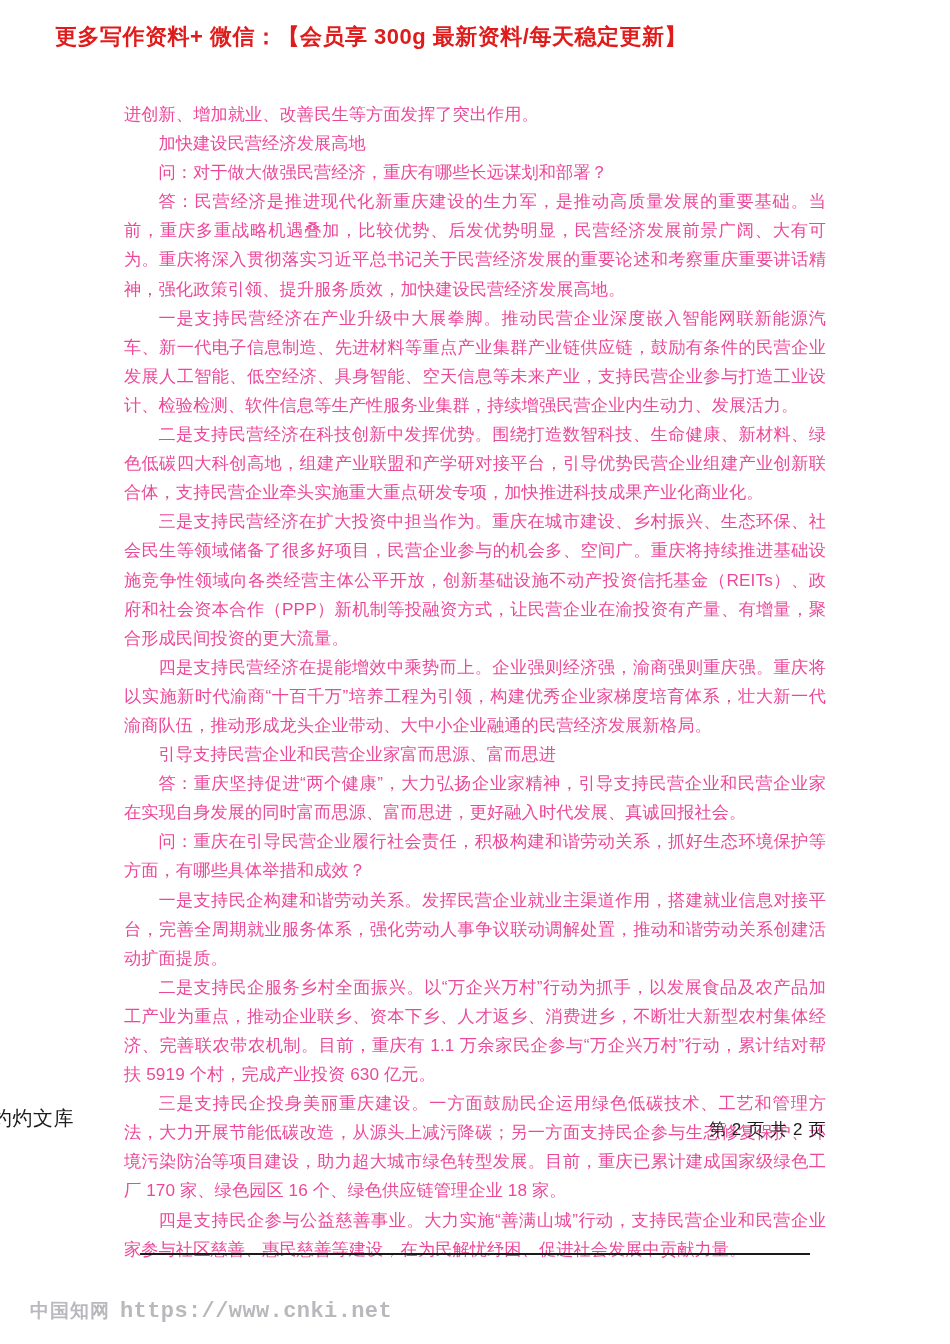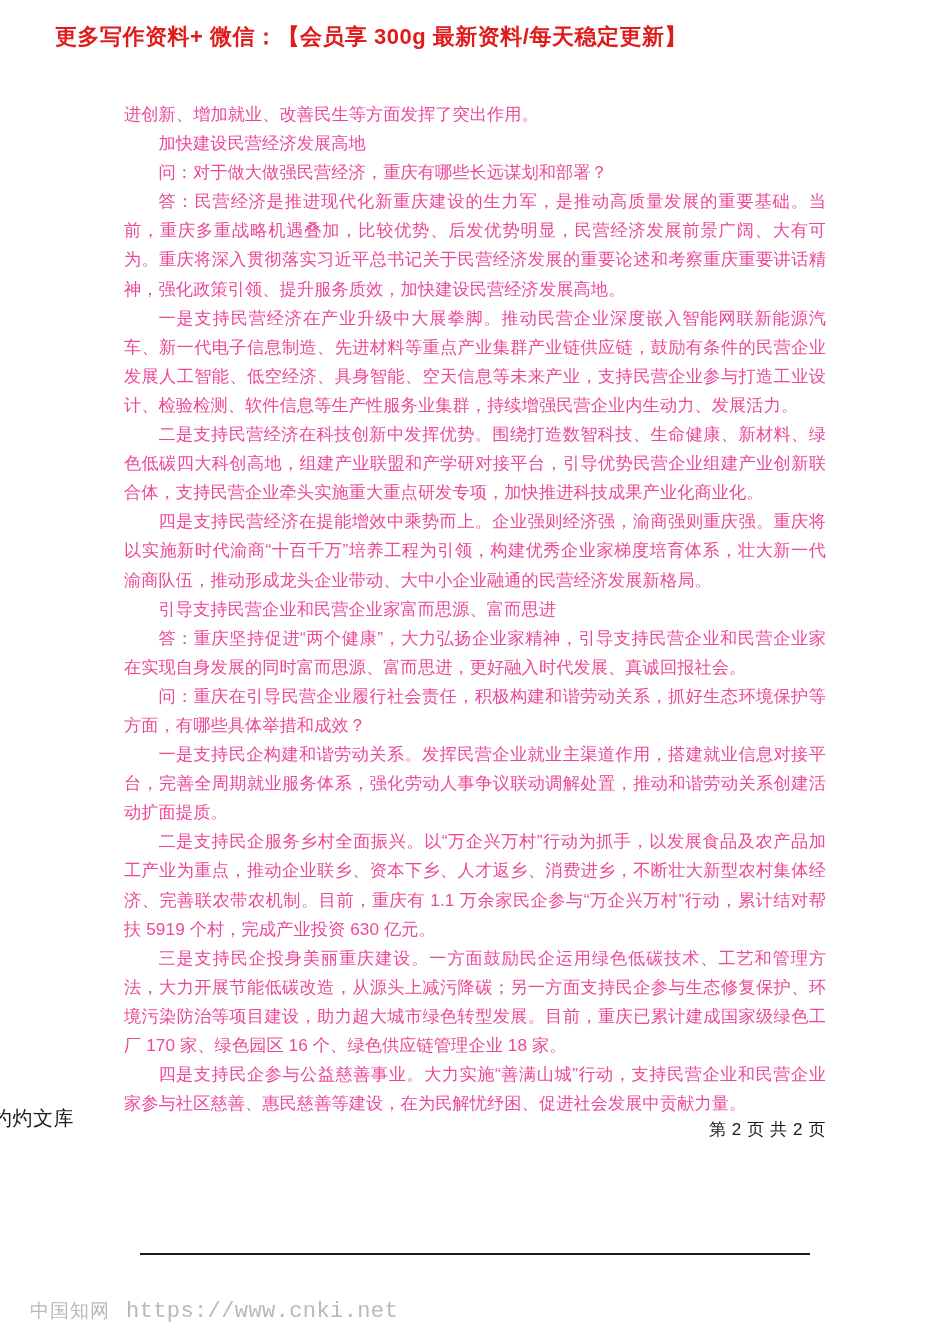--- a/index.html
+++ b/index.html
@@ -97,22 +97,23 @@
     background: #1b1b1b;
   }
 
   
   .cnki-line {
     position: absolute;
     left: 30px;
     top: 1290px;
     display: flex;
     align-items: center;
-    gap: 16px;
+    gap: 10px;
     color: #b9b9bd;
+    font-weight: bold;
   }
   .cnki-name {
     font-size: 19px;
     letter-spacing: 1px;
     color: #b9b9bd;
   }
   .cnki-url {
     font-family: "Liberation Mono", "DejaVu Sans Mono", monospace;
     font-size: 22px;
     letter-spacing: 0.4px;
@@ -128,20 +129,21 @@
     <div class="promo-text" style="color: rgb(224, 27, 27);">更多写作资料+ 微信：【会员享 300g 最新资料/每天稳定更新】</div>
   </div>
 
   <div class="doc-body">
       <p class="para noindent">进创新、增加就业、改善民生等方面发挥了突出作用。</p>
       <p class="para indent">加快建设民营经济发展高地</p>
       <p class="para indent">问：对于做大做强民营经济，重庆有哪些长远谋划和部署？</p>
       <p class="para indent">答：民营经济是推进现代化新重庆建设的生力军，是推动高质量发展的重要基础。当前，重庆多重战略机遇叠加，比较优势、后发优势明显，民营经济发展前景广阔、大有可为。重庆将深入贯彻落实习近平总书记关于民营经济发展的重要论述和考察重庆重要讲话精神，强化政策引领、提升服务质效，加快建设民营经济发展高地。</p>
       <p class="para indent">一是支持民营经济在产业升级中大展拳脚。推动民营企业深度嵌入智能网联新能源汽车、新一代电子信息制造、先进材料等重点产业集群产业链供应链，鼓励有条件的民营企业发展人工智能、低空经济、具身智能、空天信息等未来产业，支持民营企业参与打造工业设计、检验检测、软件信息等生产性服务业集群，持续增强民营企业内生动力、发展活力。</p>
       <p class="para indent">二是支持民营经济在科技创新中发挥优势。围绕打造数智科技、生命健康、新材料、绿色低碳四大科创高地，组建产业联盟和产学研对接平台，引导优势民营企业组建产业创新联合体，支持民营企业牵头实施重大重点研发专项，加快推进科技成果产业化商业化。</p>
+      <p class="para indent">三是支持民营经济在扩大投资中担当作为。重庆在城市建设、乡村振兴、生态环保、社会民生等领域储备了很多好项目，民营企业参与的机会多、空间广。重庆将持续推进基础设施竞争性领域向各类经营主体公平开放，创新基础设施不动产投资信托基金（REITs）、政府和社会资本合作（PPP）新机制等投融资方式，让民营企业在渝投资有产量、有增量，聚合形成民间投资的更大流量。</p>
       <p class="para indent">四是支持民营经济在提能增效中乘势而上。企业强则经济强，渝商强则重庆强。重庆将以实施新时代渝商“十百千万”培养工程为引领，构建优秀企业家梯度培育体系，壮大新一代渝商队伍，推动形成龙头企业带动、大中小企业融通的民营经济发展新格局。</p>
       <p class="para indent">引导支持民营企业和民营企业家富而思源、富而思进</p>
       <p class="para indent">答：重庆坚持促进“两个健康”，大力弘扬企业家精神，引导支持民营企业和民营企业家在实现自身发展的同时富而思源、富而思进，更好融入时代发展、真诚回报社会。</p>
       <p class="para indent">问：重庆在引导民营企业履行社会责任，积极构建和谐劳动关系，抓好生态环境保护等方面，有哪些具体举措和成效？</p>
       <p class="para indent">一是支持民企构建和谐劳动关系。发挥民营企业就业主渠道作用，搭建就业信息对接平台，完善全周期就业服务体系，强化劳动人事争议联动调解处置，推动和谐劳动关系创建活动扩面提质。</p>
       <p class="para indent">二是支持民企服务乡村全面振兴。以“万企兴万村”行动为抓手，以发展食品及农产品加工产业为重点，推动企业联乡、资本下乡、人才返乡、消费进乡，不断壮大新型农村集体经济、完善联农带农机制。目前，重庆有 1.1 万余家民企参与“万企兴万村”行动，累计结对帮扶 5919 个村，完成产业投资 630 亿元。</p>
       <p class="para indent">三是支持民企投身美丽重庆建设。一方面鼓励民企运用绿色低碳技术、工艺和管理方法，大力开展节能低碳改造，从源头上减污降碳；另一方面支持民企参与生态修复保护、环境污染防治等项目建设，助力超大城市绿色转型发展。目前，重庆已累计建成国家级绿色工厂 170 家、绿色园区 16 个、绿色供应链管理企业 18 家。</p>
       <p class="para indent">四是支持民企参与公益慈善事业。大力实施“善满山城”行动，支持民营企业和民营企业家参与社区慈善、惠民慈善等建设，在为民解忧纾困、促进社会发展中贡献力量。</p>
     </div>
 

